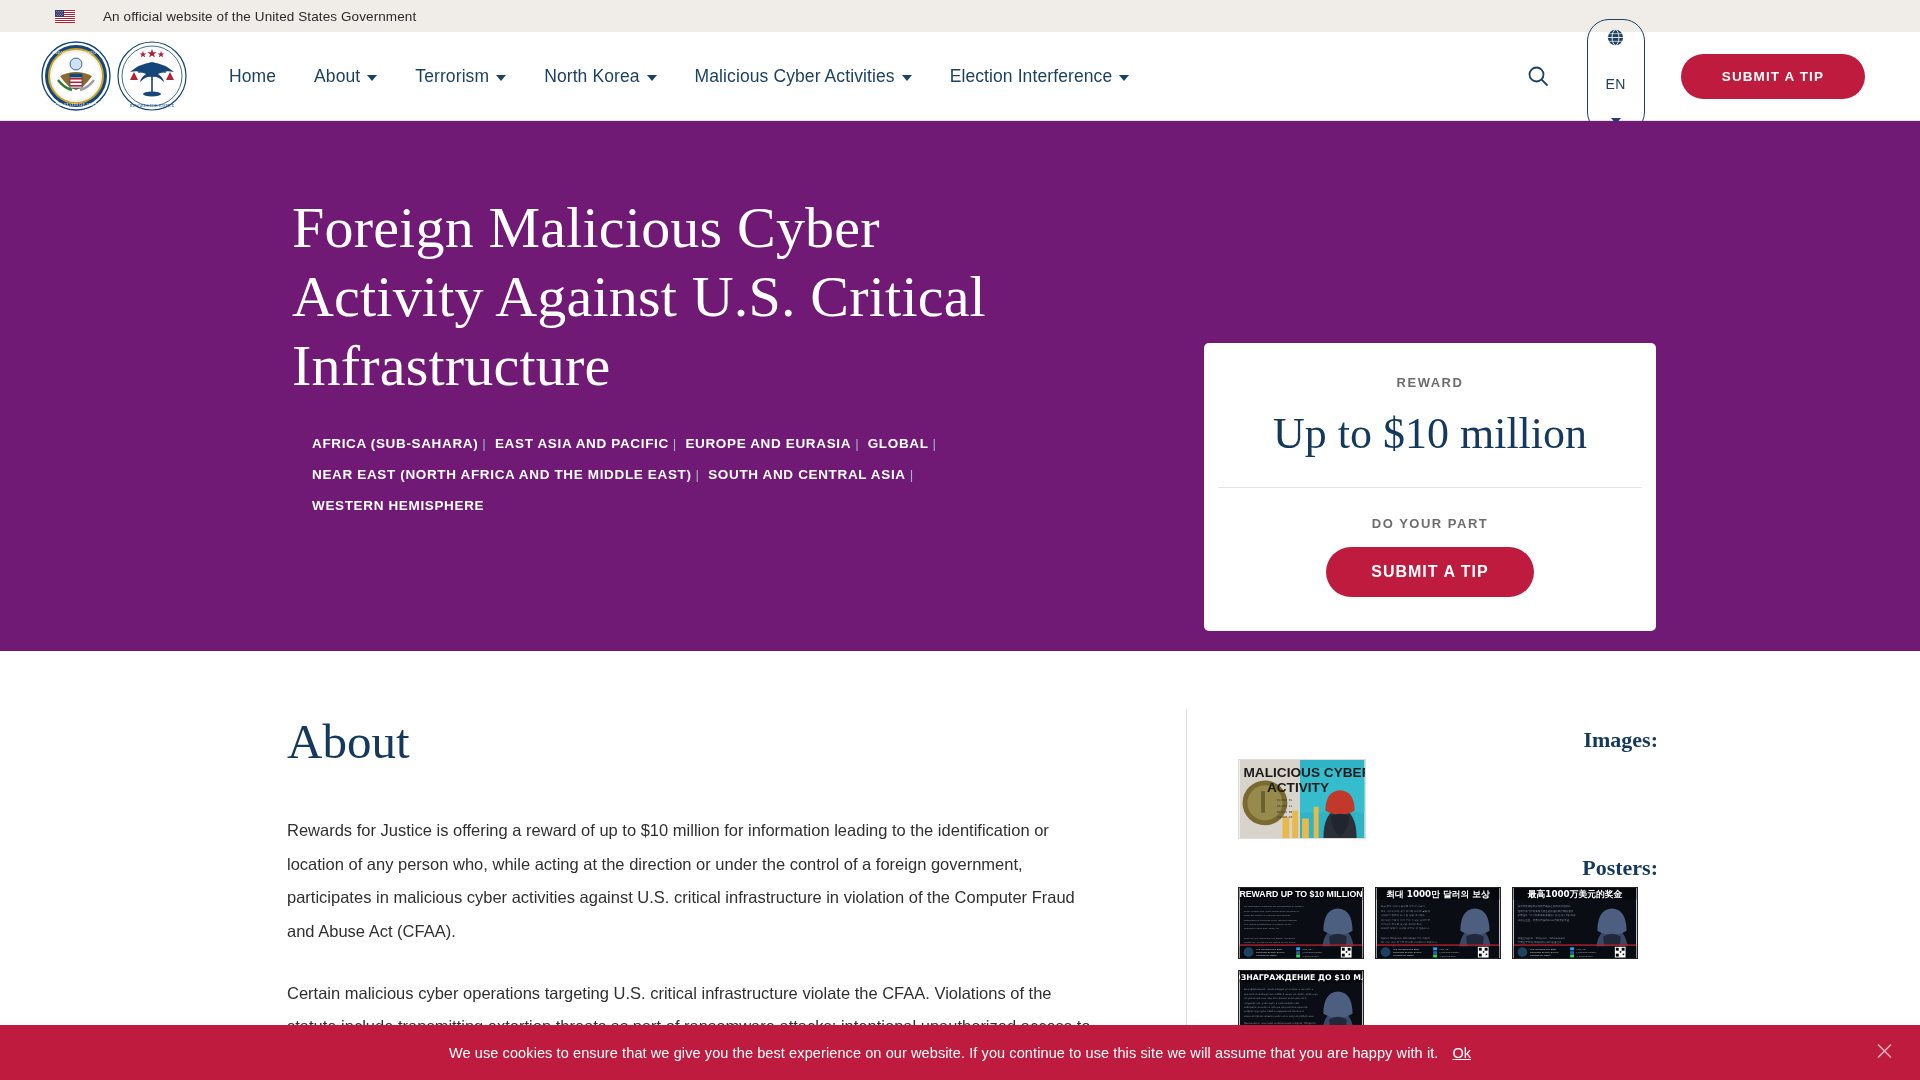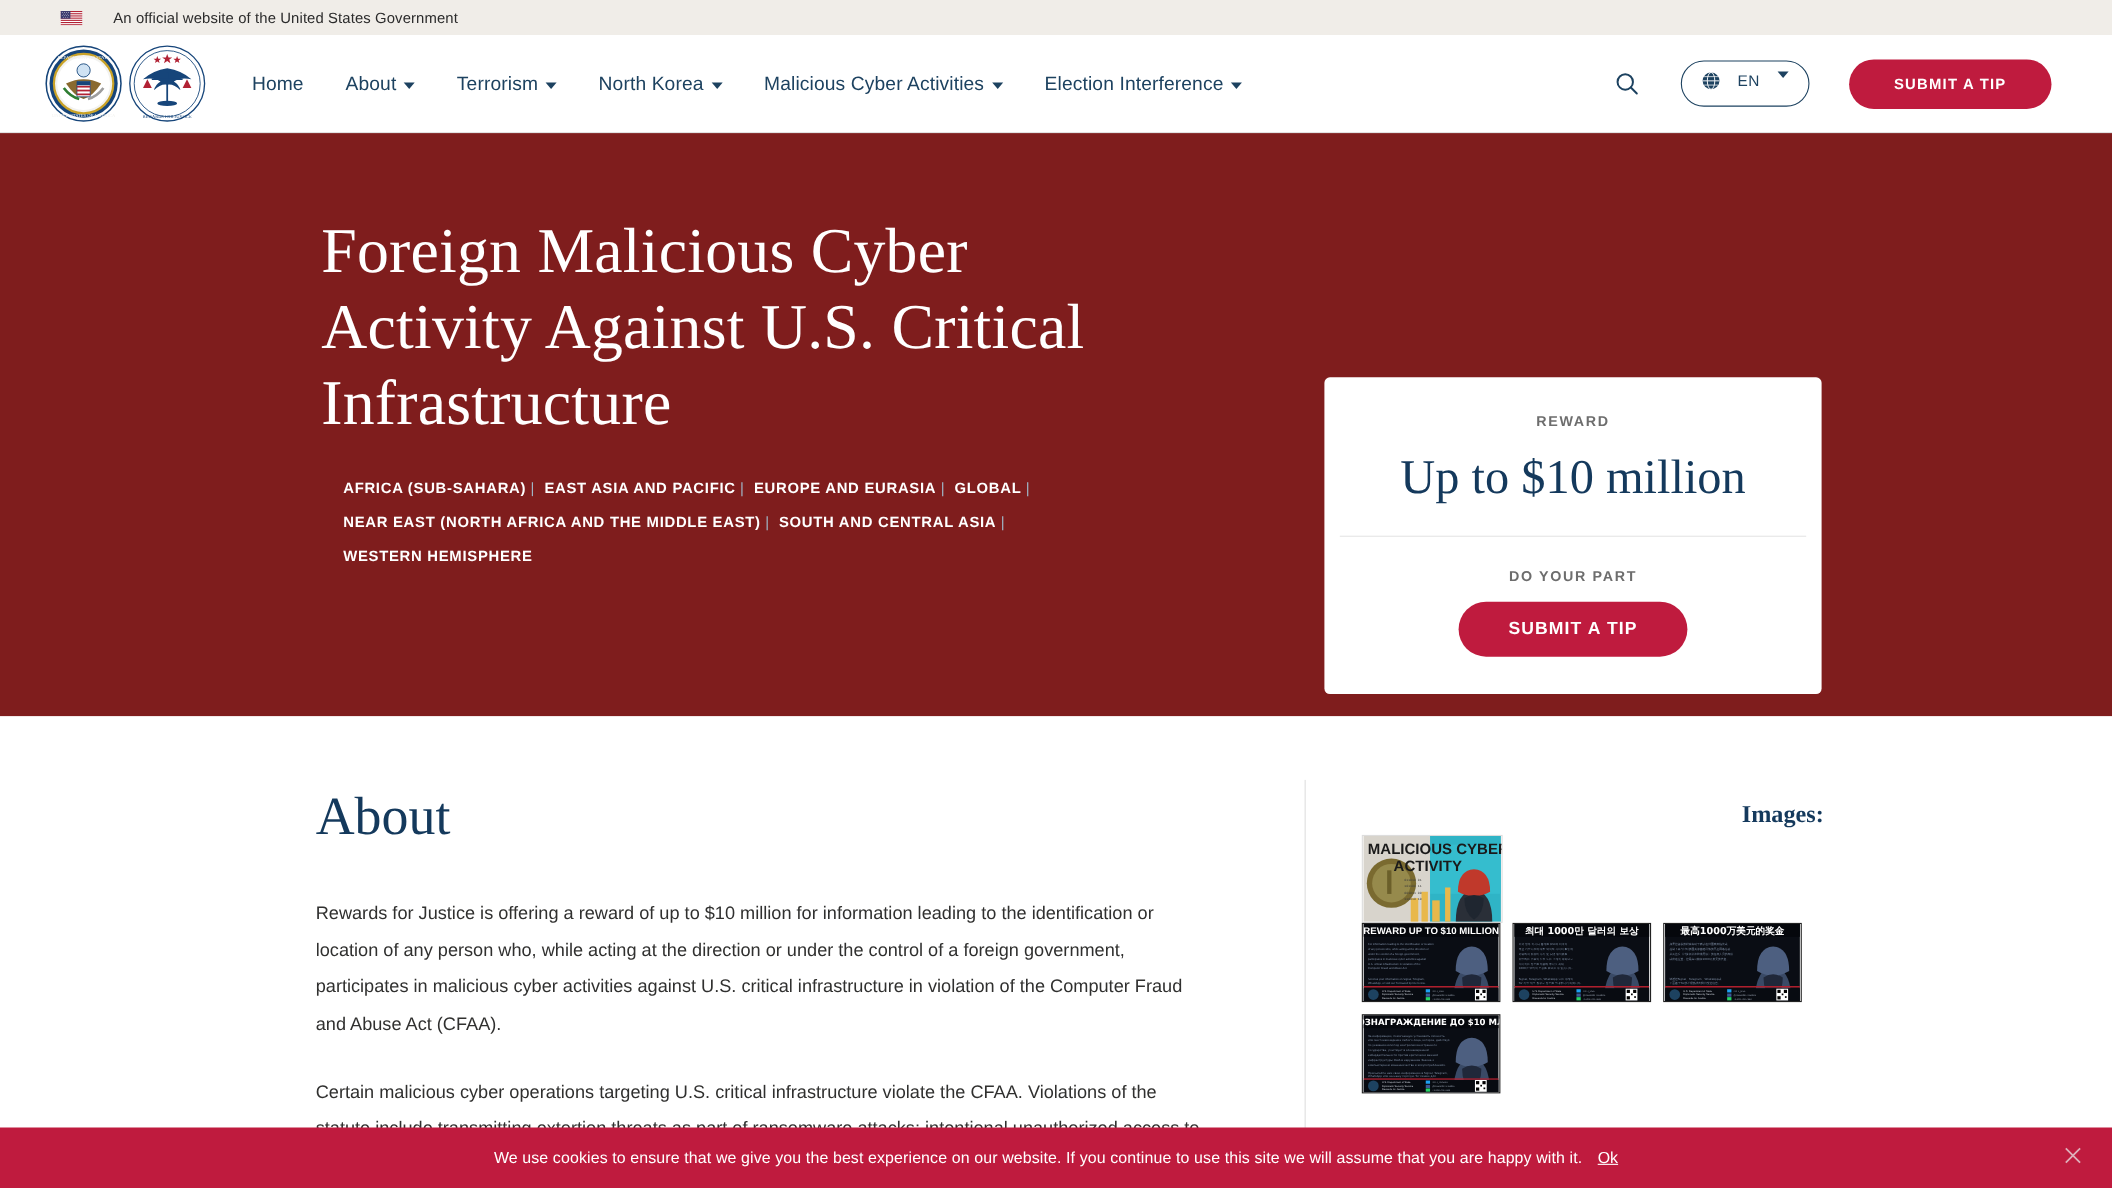--- a/index.html
+++ b/index.html
@@ -73,26 +73,27 @@
     align-items: center;
     gap: 36px;
   }
   .search-btn {
     width: 26px; height: 26px;
     cursor: pointer;
     display: flex; align-items: center; justify-content: center;
   }
   .lang-select {
     display: flex;
-    align-items: flex-start;
-    gap: 16px;
+    align-items: center;
+    gap: 26px;
     border: 1px solid #1d4260;
     border-radius: 22px;
     padding: 9px 18px;
     cursor: pointer;
+    flex-direction: column;
   }
   .lang-label {
     font-size: 14px;
     color: #1d4260;
     letter-spacing: .4px;
     font-weight: 500;
   }
   .lang-caret {
     width: 0; height: 0;
     border-left: 5px solid transparent;
@@ -107,21 +108,21 @@
     padding: 15px 41px;
     font-size: 13.5px;
     font-weight: 700;
     letter-spacing: 1.1px;
     cursor: pointer;
     font-family: "Liberation Sans", sans-serif;
   }
 
   
   .hero {
-    background: #7f1d1d;
+    background: #701a75;
     height: 530px;
     position: relative;
   }
   .hero-inner {
     display: flex;
     padding: 72px 55px 0 292px;
     gap: 0;
   }
   .hero-left { width: 760px; }
   .hero-title {
@@ -488,20 +489,21 @@
         </g>
         <g fill="#3b3b3b" font-size="3" font-family="Liberation Mono, monospace">
           <text x="38" y="42">011010 01</text>
           <text x="38" y="48">101100 11</text>
           <text x="38" y="54">001011 00</text>
           <text x="38" y="60">110010 10</text>
         </g>
       </svg>
     </span>
 
+    <div class="side-heading posters">Posters:</div>
 
     <div class="poster-grid">
 
       <span>
         <svg class="poster-thumb" viewBox="0 0 126 72">
           <rect width="126" height="72" fill="#0a0d14"></rect>
           <rect x="0" y="0" width="126" height="12" fill="#05070c"></rect>
           <text x="63" y="9.5" font-size="9" font-weight="bold" fill="#ffffff" text-anchor="middle" font-family="Liberation Sans, sans-serif">REWARD UP TO $10 MILLION</text>
           <g fill="#7f8fa6" font-size="2.6" font-family="Liberation Sans, sans-serif">
             <text x="4" y="20">For information leading to the identification or location</text>

